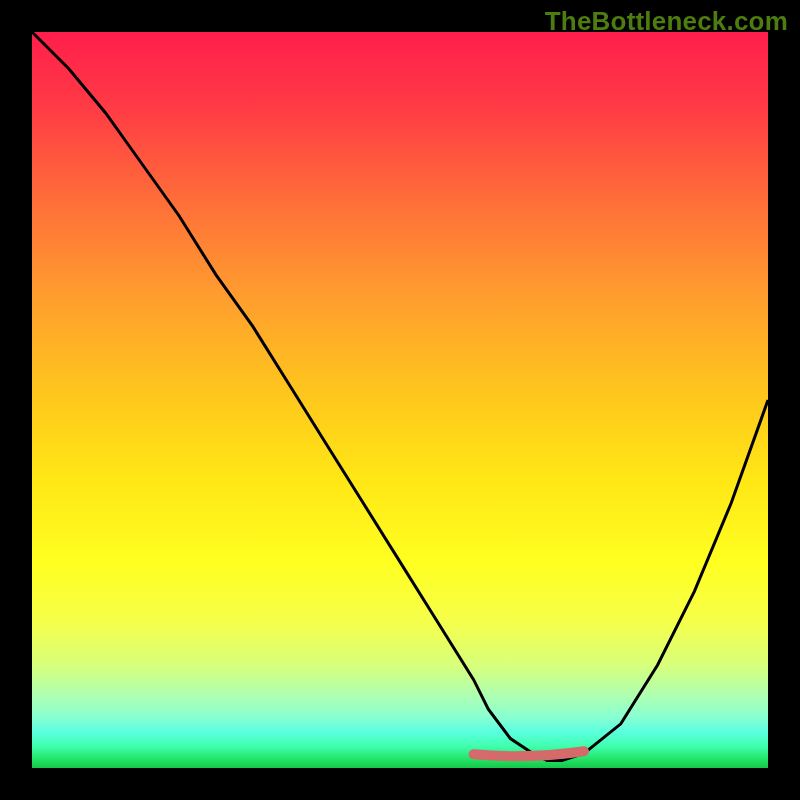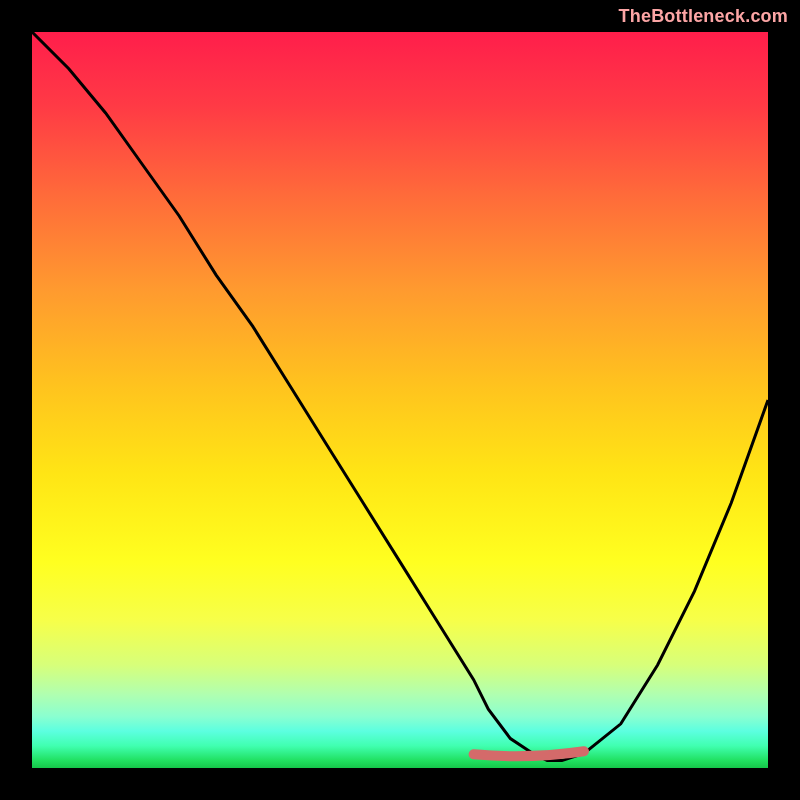--- a/index.html
+++ b/index.html
@@ -17,21 +17,21 @@
       #f6ff4a 80%,
       #d7ff7a 86%,
       #b0ffb0 90%,
       #8affd0 93%,
       #5cffe0 95%,
       #40ffb0 97%,
       #20e060 99%,
       #16c64a 100%);
   }
   svg.curve{position:absolute;inset:0}
-  .watermark{position:absolute;top:6px;right:12px;font-size:18px;font-weight:600;color:#fca5a5;letter-spacing:.2px}
+  .watermark{position:absolute;top:6px;right:12px;font-size:26px;font-weight:600;color:#4d7c0f;letter-spacing:.2px}
 </style>
 </head>
 <body>
 
 <div class="frame">
   <div class="plot">
     <div class="gradient"></div>
     <svg class="curve" viewBox="0 0 736 736" preserveAspectRatio="none">
       <path fill="none" stroke="#000" stroke-width="3" d="M 0.0 0.0 L 36.8 36.8 L 73.6 81.0 L 110.4 132.5 L 147.2 184.0 L 184.0 242.9 L 220.8 294.4 L 257.6 353.3 L 294.4 412.2 L 331.2 471.0 L 368.0 529.9 L 404.8 588.8 L 441.6 647.7 L 456.3 677.1 L 478.4 706.6 L 500.5 721.3 L 515.2 728.6 L 529.9 728.6 L 552.0 721.3 L 588.8 691.8 L 625.6 633.0 L 662.4 559.4 L 699.2 471.0 L 736.0 368.0"></path>
       <path fill="none" stroke="#d46a6a" stroke-width="10" stroke-linecap="round" d="M 441.6 722.3 Q 496.8 727.3 552.0 719.3"></path>

